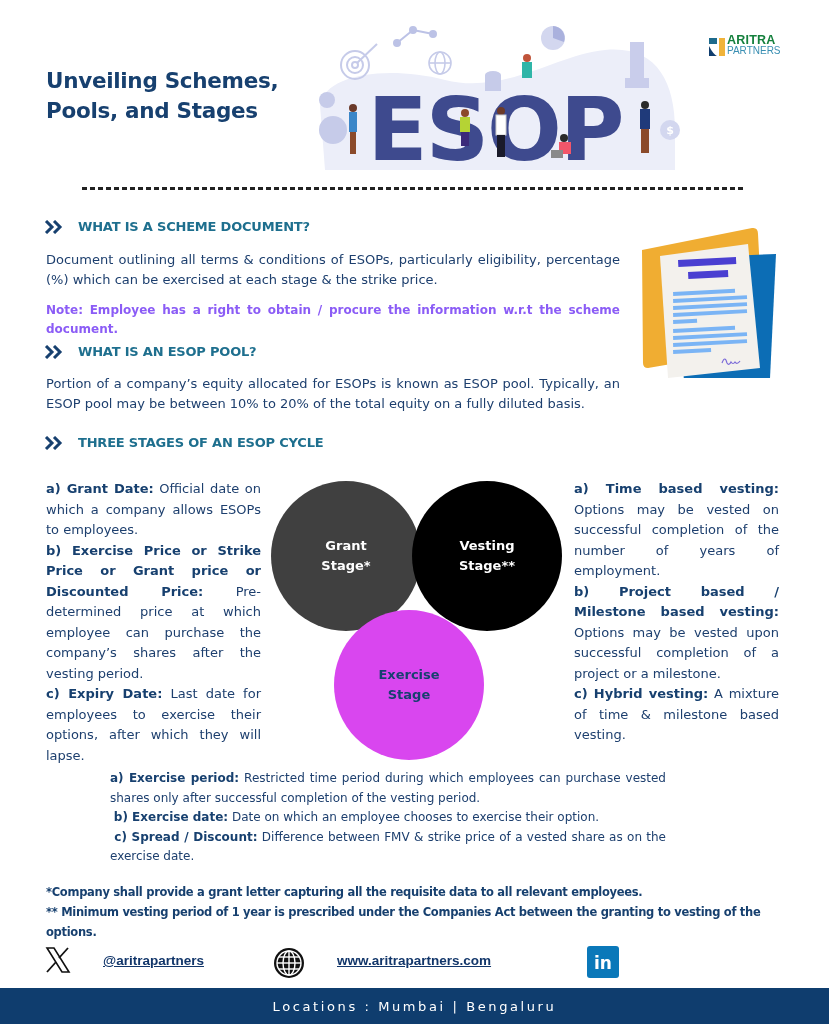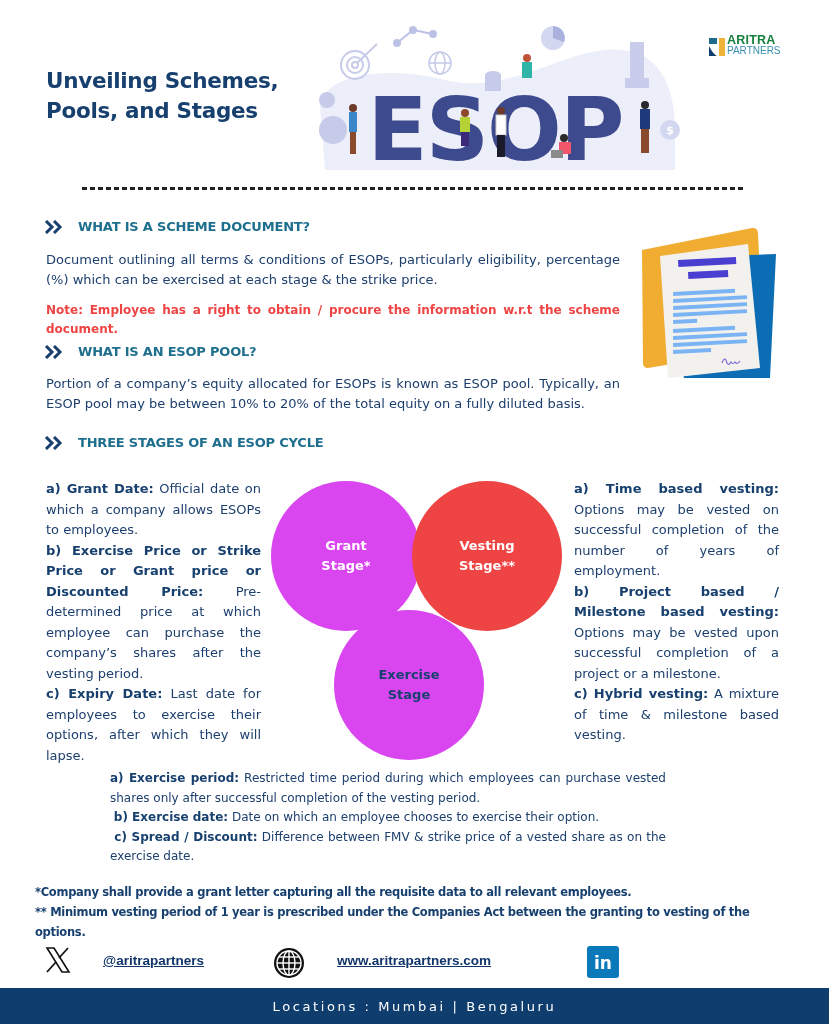--- a/index.html
+++ b/index.html
@@ -19,39 +19,39 @@
   .dashes {
     position: absolute; left: 82px; top: 187px; width: 662px; height: 3px;
     background-image: repeating-linear-gradient(90deg, #222 0 5px, transparent 5px 8px);
   }
 
   .sec-head { position: absolute; left: 44px; display: flex; align-items: center; }
   .sec-head .chev { width: 22px; height: 14px; margin-right: 12px; }
   .sec-head .label { font-weight: bold; font-size: 13px; color: #1e6f8e; letter-spacing: -0.2px; }
 
   .para { position: absolute; left: 46px; width: 574px; font-size: 13px; line-height: 20px; color: #1d3f6e; text-align: justify; text-align-last: left; }
-  .note { position: absolute; left: 46px; width: 574px; font-size: 12px; line-height: 19px; color: #ef4444; font-weight: bold; text-align: justify; text-align-last: left; }
+  .note { position: absolute; left: 46px; width: 574px; font-size: 12px; line-height: 19px; color: #8b5cf6; font-weight: bold; text-align: justify; text-align-last: left; }
 
   .docart { position: absolute; left: 640px; top: 218px; width: 140px; height: 160px; }
 
   .col { position: absolute; font-size: 13px; line-height: 20.5px; color: #1d3f6e; text-align: justify; text-align-last: left; }
   .col b { color: #17406f; }
   .col-left { left: 46px; top: 479px; width: 215px; }
   .col-right { left: 574px; top: 479px; width: 205px; }
 
   .venn { position: absolute; left: 268px; top: 474px; width: 300px; height: 290px; }
   .circle { position: absolute; width: 150px; height: 150px; border-radius: 50%; display: flex; align-items: center; justify-content: center; text-align: center; font-weight: bold; font-size: 13px; line-height: 20px; }
-  .c-grant { left: 3px; top: 7px; background: #d946ef; color: #ffffff; }
-  .c-vest { left: 144px; top: 7px; background: #ef4444; color: #ffffff; }
+  .c-grant { left: 3px; top: 7px; background: #404040; color: #ffffff; }
+  .c-vest { left: 144px; top: 7px; background: #000000; color: #ffffff; }
   .c-exer { left: 66px; top: 136px; background: #d946ef; color: #17406f; align-items: center; }
 
   .ex-block { position: absolute; left: 110px; top: 769px; width: 556px; font-size: 12px; line-height: 19.5px; color: #1d3f6e; text-align: justify; text-align-last: left; }
   .ex-block b { color: #17406f; }
 
-  .foot-note { position: absolute; left: 35px; width: 740px; font-size: 11.5px; line-height: 20px; font-weight: bold; color: #17406f; letter-spacing: -0.3px; }
+  .foot-note { position: absolute; left: 46px; width: 740px; font-size: 11.5px; line-height: 20px; font-weight: bold; color: #17406f; letter-spacing: -0.3px; }
 
   .social { position: absolute; top: 944px; left: 0; width: 681px; height: 36px; }
   .social a { position: absolute; top: 9px; font-family: "Liberation Sans", sans-serif; font-weight: bold; font-size: 13.5px; color: #12366a; text-decoration: underline; }
   .social .ic { position: absolute; top: 2px; }
 
   .footer-bar { position: absolute; left: 0; top: 988px; width: 829px; height: 36px; background: #0f3d6e; color: #ffffff; display: flex; align-items: center; justify-content: center; font-weight: normal; font-size: 13px; letter-spacing: 2.6px; font-family: "DejaVu Sans", sans-serif; }
 </style>
 </head>
 <body>
 

